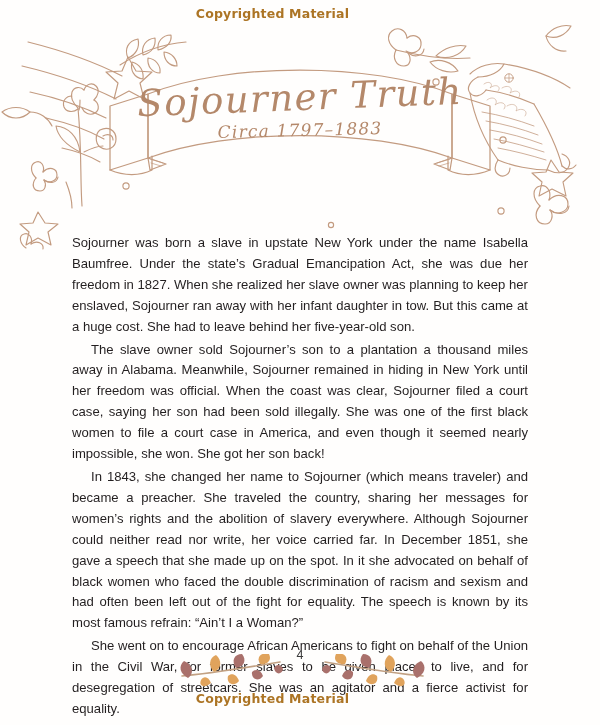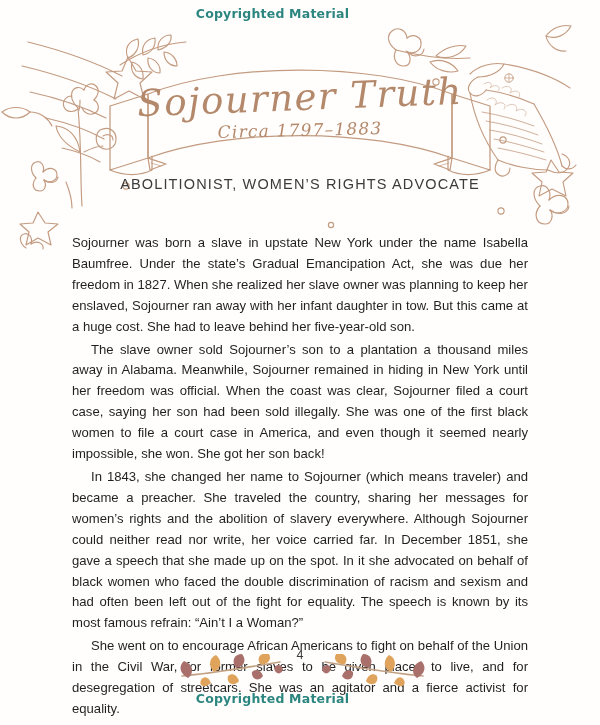--- a/index.html
+++ b/index.html
@@ -18,21 +18,21 @@
 
   
   .watermark {
     position: absolute;
     left: 0;
     width: 545px;
     text-align: center;
     font-family: "DejaVu Sans", sans-serif;
     font-weight: bold;
     font-size: 12.5px;
-    color: #0f766e;
+    color: #a16207;
     letter-spacing: 0.2px;
     opacity: 0.88;
     z-index: 40;
   }
   .watermark.top { top: 6px; }
   .watermark.bottom { top: 691px; }
 
   
   .doodles {
     position: absolute;
@@ -280,21 +280,20 @@
 
         <path d="M452 158 L 434 164 L 450 170 Z"></path>
         <path d="M450 159 L 437 163 M449 163 L 439 166" stroke-width="0.7"></path>
       </g>
     </g>
   </svg>
 
   <div class="banner-wrap">
     <div class="title-script">Sojourner Truth</div>
     <div class="title-dates">Circa 1797–1883</div>
-    <div class="subtitle">ABOLITIONIST, WOMEN’S RIGHTS ADVOCATE</div>
   </div>
 
   <div class="body-text">
     <p class="first">Sojourner was born a slave in upstate New York under the name Isabella Baumfree. Under the state’s Gradual Emancipation Act, she was due her freedom in 1827. When she realized her slave owner was planning to keep her enslaved, Sojourner ran away with her infant daughter in tow. But this came at a huge cost. She had to leave behind her five-year-old son.</p>
     <p>The slave owner sold Sojourner’s son to a plantation a thousand miles away in Alabama. Meanwhile, Sojourner remained in hiding in New York until her freedom was official. When the coast was clear, Sojourner filed a court case, saying her son had been sold illegally. She was one of the first black women to file a court case in America, and even though it seemed nearly impossible, she won. She got her son back!</p>
     <p>In 1843, she changed her name to Sojourner (which means traveler) and became a preacher. She traveled the country, sharing her messages for women’s rights and the abolition of slavery everywhere. Although Sojourner could neither read nor write, her voice carried far. In December 1851, she gave a speech that she made up on the spot. In it she advocated on behalf of black women who faced the double discrimination of racism and sexism and had often been left out of the fight for equality. The speech is known by its most famous refrain:  “Ain’t I a Woman?”</p>
     <p>She went on to encourage African Americans to fight on behalf of the Union in the Civil War, for former slaves to be given places to live, and for desegregation of streetcars. She was an agitator and a fierce activist for equality.</p>
   </div>
 
   <div class="footer">

